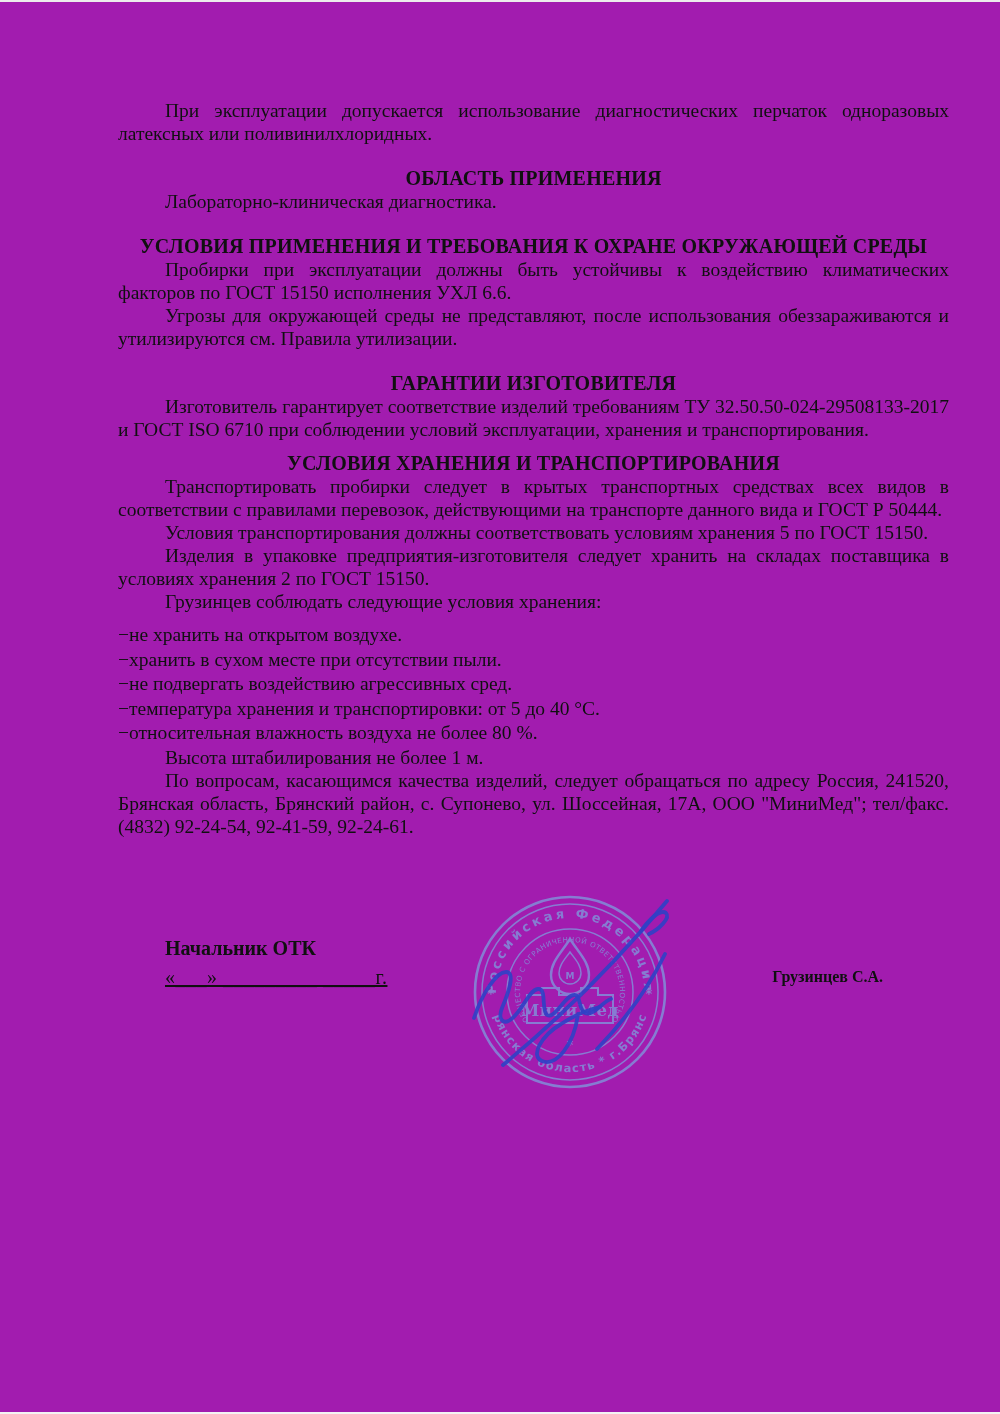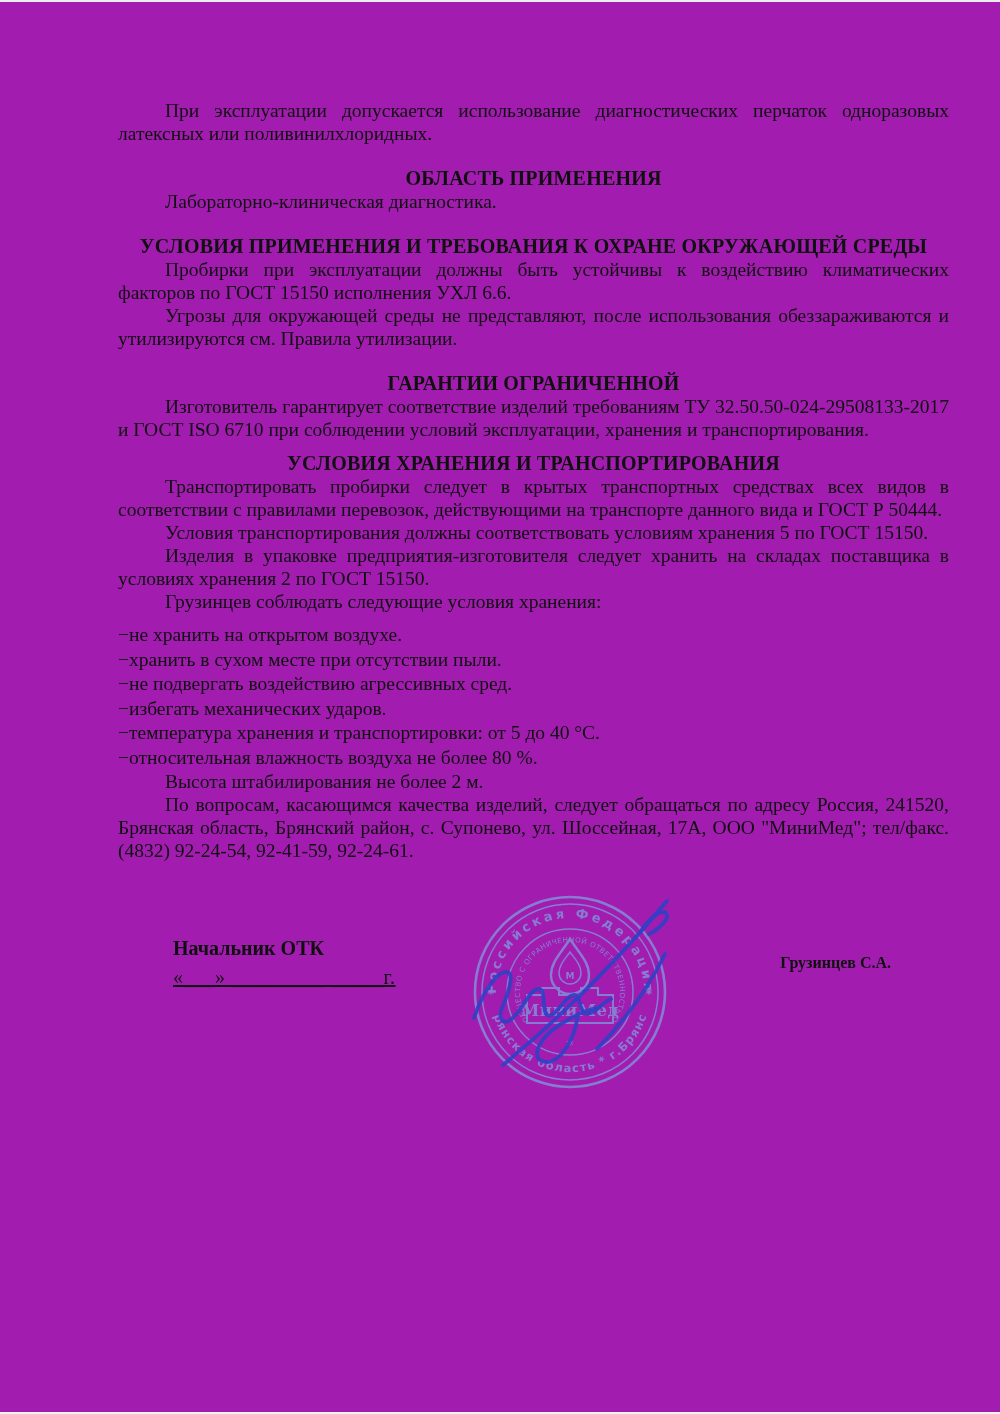--- a/index.html
+++ b/index.html
@@ -38,26 +38,26 @@
   .head.tight { margin-top:11px; }
   .list-block { margin-top:10px; }
   .li {
     margin:0;
     text-indent:0;
     line-height:24.5px;
     text-align:left;
   }
   .sig {
     position:absolute;
-    left:126px;
+    left:118px;
     top:936px;
     width:831px;
     display:flex;
     justify-content:space-between;
-    align-items:center;
+    align-items:flex-end;
   }
   .sig-left { padding-left:47px; }
   .sig-title { font-weight:bold; font-size:20px; line-height:24px; }
   .sig-date  { font-size:20px; line-height:24px; margin-top:5px; letter-spacing:0.5px;text-decoration:underline; }
   .sig-name  { font-weight:bold; font-size:16px; line-height:24px; margin-right:66px; }
   .stamp-wrap {
     position:absolute;
     left:448px;
     top:868px;
     width:254px;
@@ -90,39 +90,38 @@
   <div class="doc">
     <p class="para">При эксплуатации допускается использование диагностических перчаток одноразовых латексных или поливинилхлоридных.</p>
 
     <h2 class="head">ОБЛАСТЬ ПРИМЕНЕНИЯ</h2>
     <p class="para">Лабораторно-клиническая диагностика.</p>
 
     <h2 class="head">УСЛОВИЯ ПРИМЕНЕНИЯ И ТРЕБОВАНИЯ К ОХРАНЕ ОКРУЖАЮЩЕЙ СРЕДЫ</h2>
     <p class="para">Пробирки при эксплуатации должны быть устойчивы к воздействию климатических факторов по ГОСТ 15150 исполнения УХЛ 6.6.</p>
     <p class="para">Угрозы для окружающей среды не представляют, после использования обеззараживаются и утилизируются см. Правила утилизации.</p>
 
-    <h2 class="head">ГАРАНТИИ ОГРАНИЧЕННОЙ</h2>
+    <h2 class="head">ГАРАНТИИ ИЗГОТОВИТЕЛЯ</h2>
     <p class="para">Изготовитель гарантирует соответствие изделий требованиям ТУ 32.50.50-024-29508133-2017 и ГОСТ ISO 6710 при соблюдении условий эксплуатации, хранения и транспортирования.</p>
 
     <h2 class="head tight">УСЛОВИЯ ХРАНЕНИЯ И ТРАНСПОРТИРОВАНИЯ</h2>
     <p class="para">Транспортировать пробирки следует в крытых транспортных средствах всех видов в соответствии с правилами перевозок, действующими на транспорте данного вида и ГОСТ Р 50444.</p>
     <p class="para">Условия транспортирования должны соответствовать условиям хранения 5 по ГОСТ 15150.</p>
     <p class="para">Изделия в упаковке предприятия-изготовителя следует хранить на складах поставщика в условиях хранения 2 по ГОСТ 15150.</p>
     <p class="para">Грузинцев соблюдать следующие условия хранения:</p>
 
     <div class="list-block">
       <p class="li">−не хранить на открытом воздухе.</p>
       <p class="li">−хранить в сухом месте при отсутствии пыли.</p>
       <p class="li">−не подвергать воздействию агрессивных сред.</p>
-      <p class="li">−избегать механических ударов.</p>
       <p class="li">−температура хранения и транспортировки: от 5 до 40 °С.</p>
       <p class="li">−относительная влажность воздуха не более 80 %.</p>
     </div>
 
-    <p class="para">Высота штабилирования не более 2 м.</p>
+    <p class="para">Высота штабилирования не более 1 м.</p>
     <p class="para">По вопросам, касающимся качества изделий, следует обращаться по адресу Россия, 241520, Брянская область, Брянский район, с. Супонево, ул. Шоссейная, 17А, ООО "МиниМед"; тел/факс. (4832) 92-24-54, 92-41-59, 92-24-61.</p>
   </div>
 
   <div class="sig">
     <div class="sig-left">
       <div class="sig-title">Начальник ОТК</div>
       <div class="sig-date">«___» _________  _____г.</div>
     </div>
     <div class="sig-name">Грузинцев С.А.</div>
   </div>

